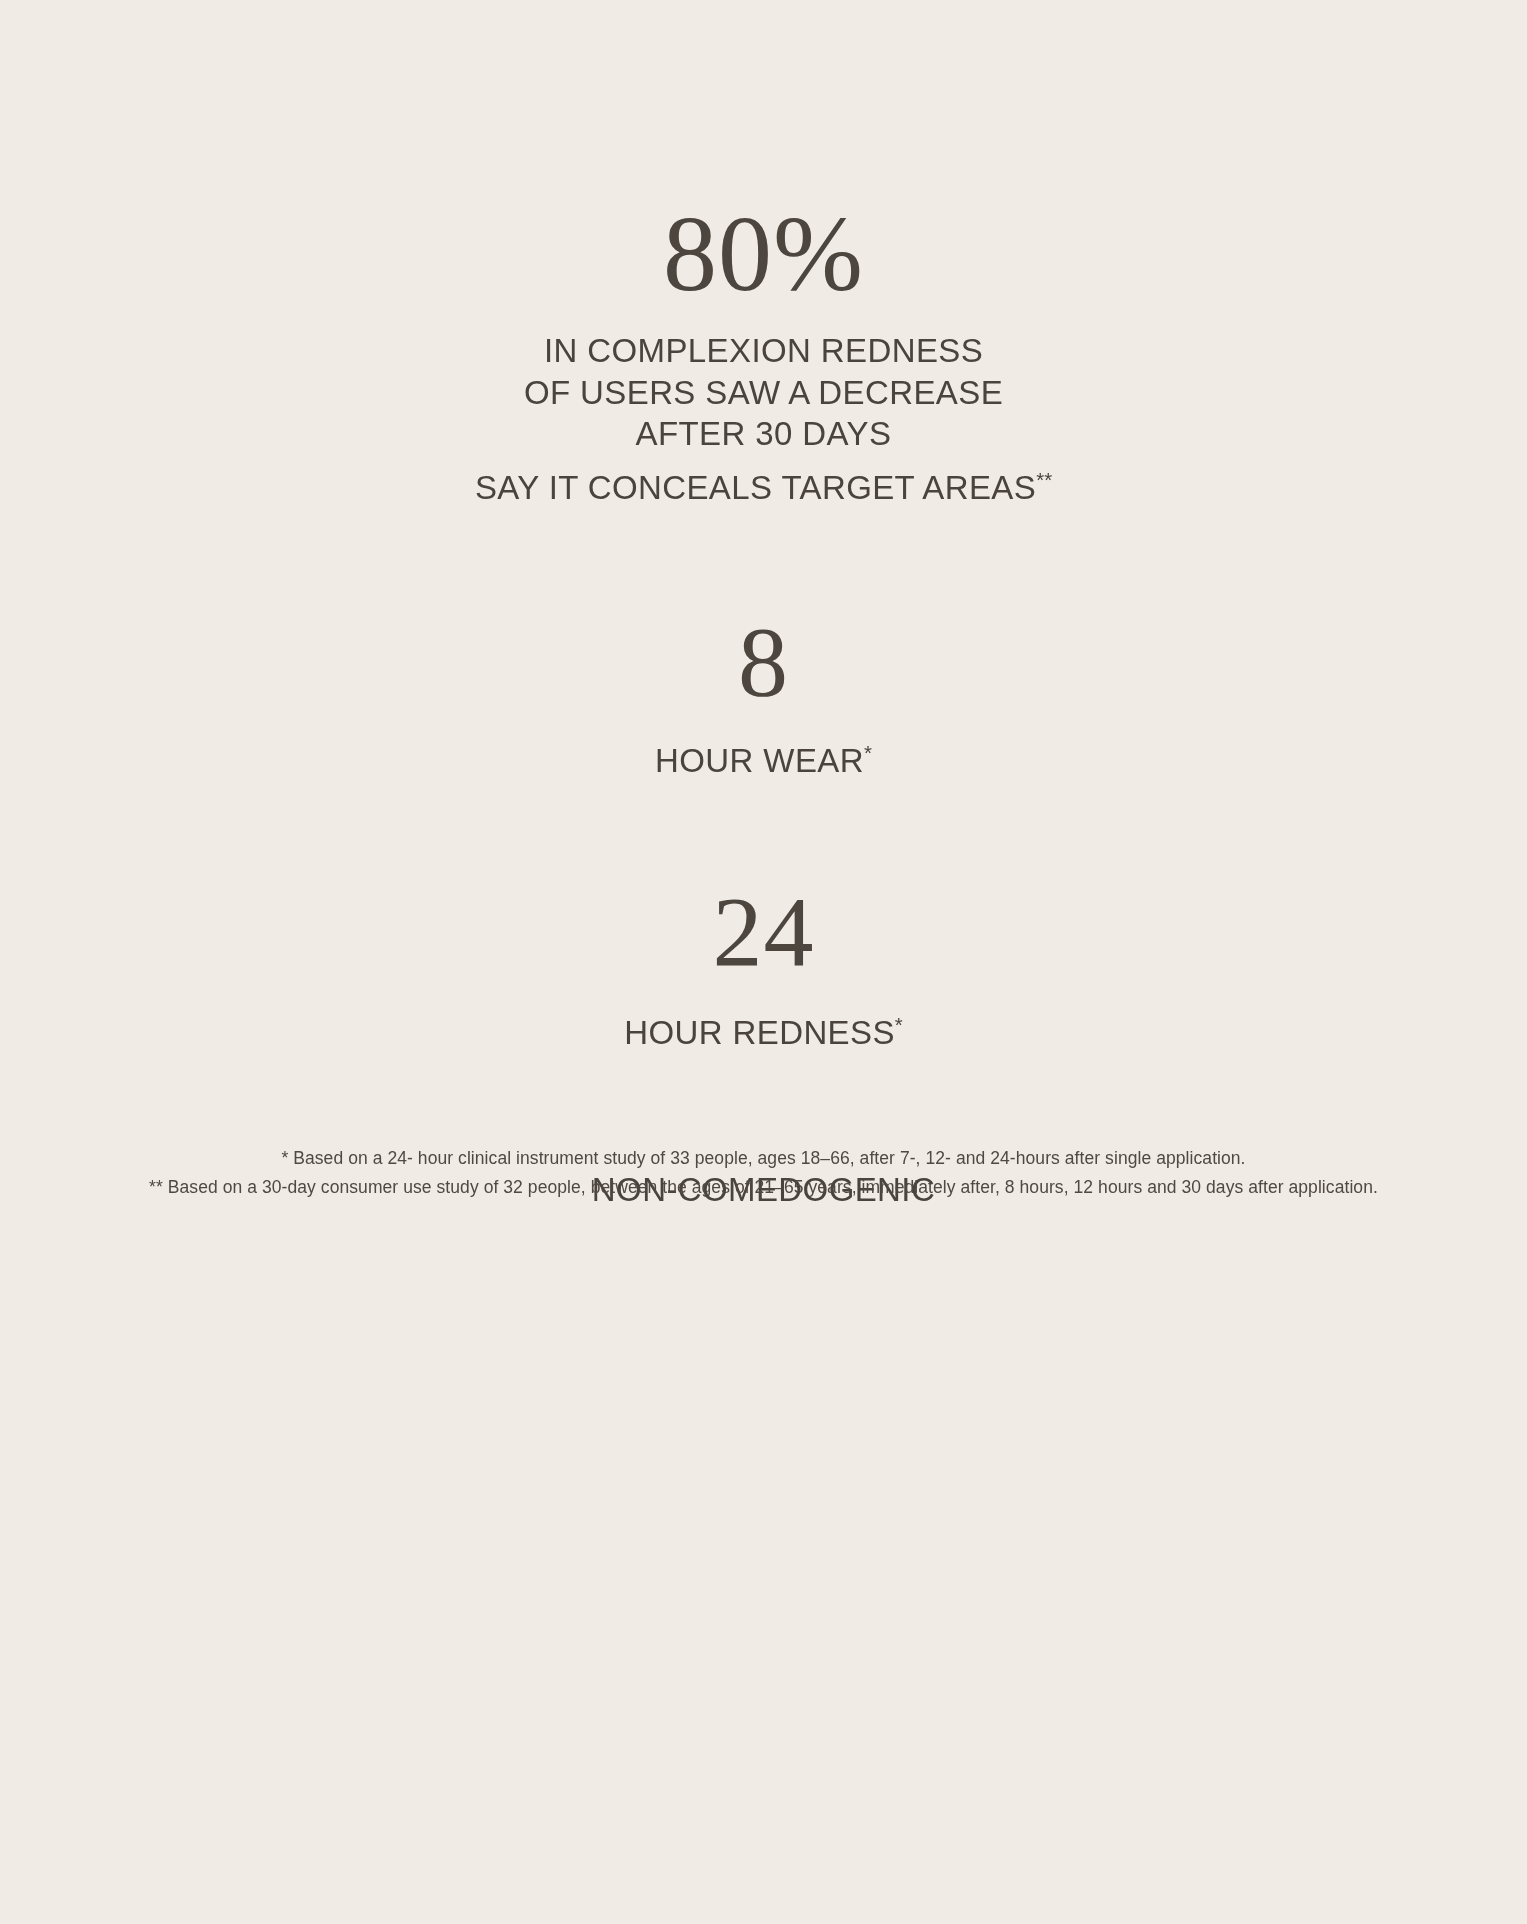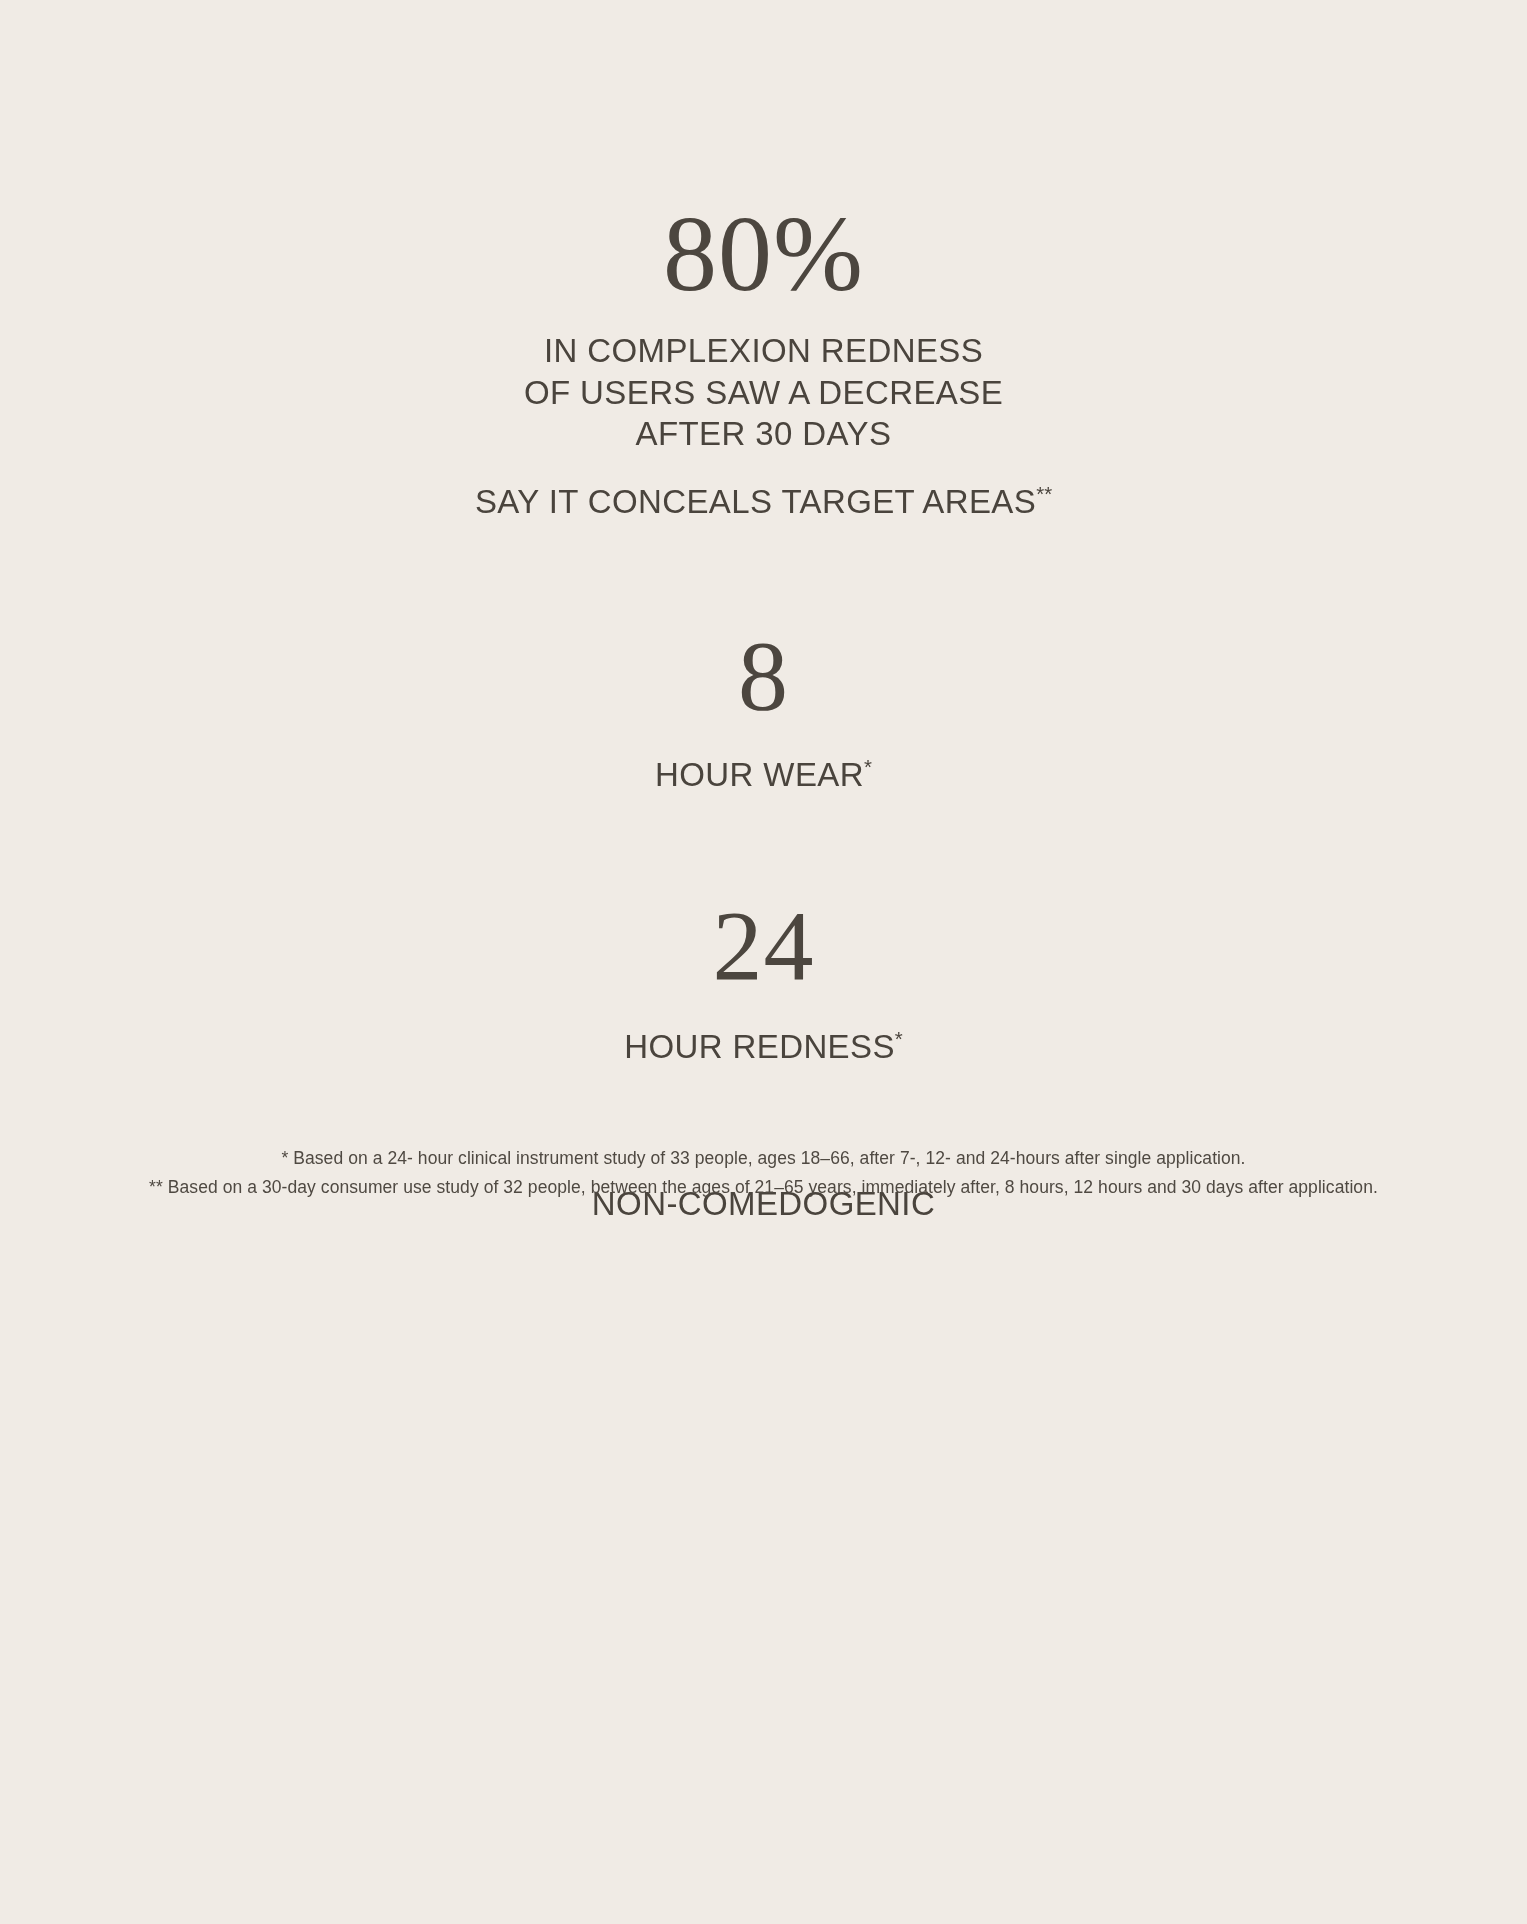--- a/index.html
+++ b/index.html
@@ -64,21 +64,21 @@
     letter-spacing: 0.012em;
     line-height: 1.26;
     color: #4a443d;
     font-weight: 400;
     margin-top: 16px;
   }
   .caption-80 {
     margin-top: 22px;
   }
   .caption-100 {
-    margin-top: 26px;
+    margin-top: 12px;
   }
   .caption-8 {
     margin-top: 28px;
   }
   .caption-24 {
     margin-top: 30px;
   }
   .caption sup {
     font-size: 0.62em;
     vertical-align: super;

